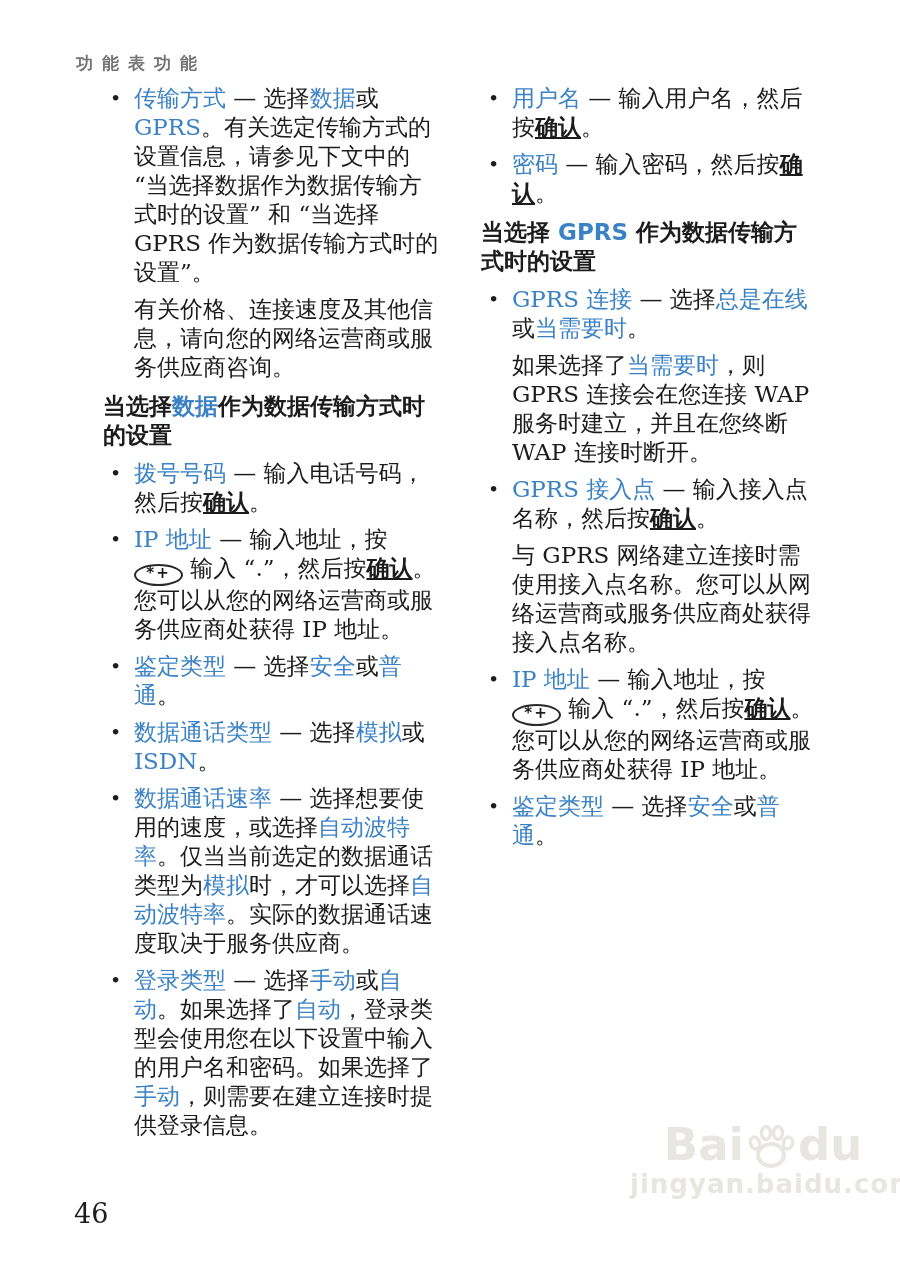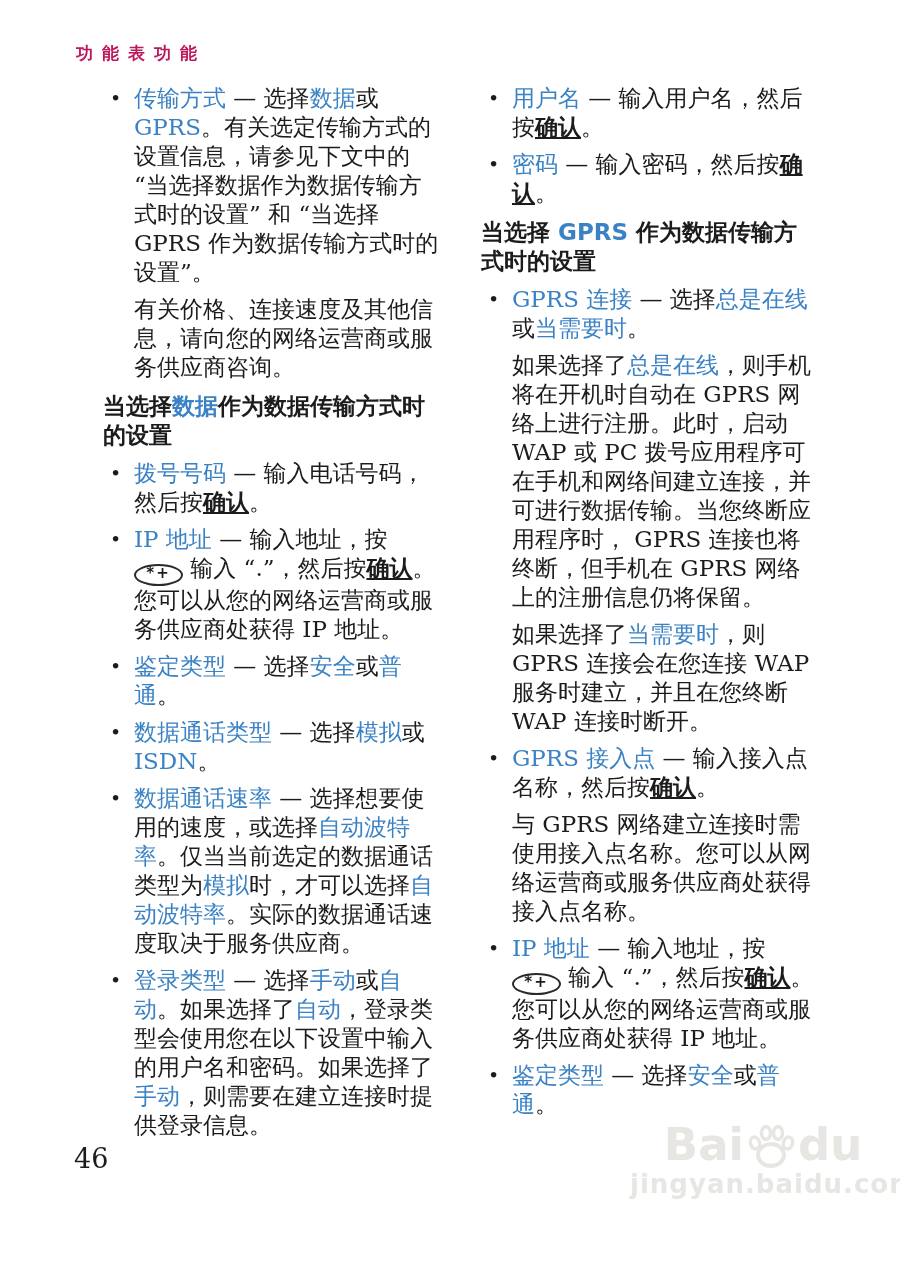--- a/index.html
+++ b/index.html
@@ -6,23 +6,23 @@
     --blue:#3b82c4;
     --text:#1c1c1c;
     --wm:#e8e6e2;
   }
   html,body{margin:0;padding:0;}
   body{
     width:900px;height:1280px;background:#ffffff;position:relative;overflow:hidden;
     font-family:"DejaVu Serif","Liberation Serif",serif;color:var(--text);
   }
   .page-header{
-    position:absolute;left:76px;top:42px;
+    position:absolute;left:76px;top:52px;
     font-family:Liberation Mono, monospace;
-    font-weight:bold;font-size:17px;letter-spacing:9px;color:#be185d;
+    font-weight:bold;font-size:17px;letter-spacing:9px;color:#737373;
   }
   .col{position:absolute;top:84px;width:336px;font-size:23px;line-height:29px;}
   .col-left{left:103px;}
   .col-right{left:481px;}
   .bullet-row{display:flex;margin-bottom:8px;}
   .bullet-marker{width:31px;flex:none;font-size:19px;padding-left:7px;box-sizing:border-box;}
   .bullet-content{flex:1;}
   .para{margin-left:31px;margin-bottom:8px;}
   .heading{
     font-family:"DejaVu Sans","Liberation Sans",sans-serif;font-weight:bold;
@@ -33,21 +33,21 @@
   .seg.bold{font-family:"DejaVu Sans","Liberation Sans",sans-serif;font-weight:bold;text-decoration:underline;}
   .key-icon{
     display:inline-flex;align-items:center;justify-content:center;
     width:49px;height:22px;border:2px solid #2a2a2a;border-radius:50%;
     vertical-align:-3px;box-sizing:border-box;background:#fff;
   }
   .key-label{
     font-size:15px;line-height:1;font-weight:bold;letter-spacing:2px;
     font-family:"DejaVu Sans","Liberation Sans",sans-serif;position:relative;top:-1px;
   }
-  .page-number{position:absolute;left:74px;top:1143px;font-size:27px;}
+  .page-number{position:absolute;left:74px;top:1198px;font-size:27px;}
   .watermark{
     position:absolute;left:630px;top:1122px;width:266px;
     color:var(--wm);font-family:"DejaVu Sans","Liberation Sans",sans-serif;font-weight:bold;
     user-select:none;
   }
   .wm-row{display:flex;align-items:flex-end;justify-content:center;gap:3px;font-size:45px;line-height:1;}
   .wm-cn{font-size:40px;}
   .wm-url{font-size:26px;letter-spacing:1px;margin-top:4px;line-height:1;}
   .paw-icon{width:48px;height:44px;flex:none;position:relative;top:2px;}
 </style>
@@ -97,21 +97,20 @@
     </div>
     <div class="bullet-row">
       <span class="bullet-marker">•</span>
       <div class="bullet-content"><span class="seg blue">密码</span><span class="seg"> — 输入密码，然后按</span><span class="seg bold">确认</span><span class="seg">。</span></div>
     </div>
     <div class="heading"><span class="seg">当选择 </span><span class="seg blue">GPRS</span><span class="seg"> 作为数据传输方式时的设置</span></div>
     <div class="bullet-row">
       <span class="bullet-marker">•</span>
       <div class="bullet-content"><span class="seg blue">GPRS 连接</span><span class="seg"> — 选择</span><span class="seg blue">总是在线</span><span class="seg">或</span><span class="seg blue">当需要时</span><span class="seg">。</span></div>
     </div>
-    <div class="para"><span class="seg">如果选择了</span><span class="seg blue">总是在线</span><span class="seg">，则手机将在开机时自动在 GPRS 网络上进行注册。此时，启动 WAP 或 PC 拨号应用程序可在手机和网络间建立连接，并可进行数据传输。当您终断应用程序时， GPRS 连接也将终断，但手机在 GPRS 网络上的注册信息仍将保留。</span></div>
     <div class="para"><span class="seg">如果选择了</span><span class="seg blue">当需要时</span><span class="seg">，则 GPRS 连接会在您连接 WAP 服务时建立，并且在您终断 WAP 连接时断开。</span></div>
     <div class="bullet-row">
       <span class="bullet-marker">•</span>
       <div class="bullet-content"><span class="seg blue">GPRS 接入点</span><span class="seg"> — 输入接入点名称，然后按</span><span class="seg bold">确认</span><span class="seg">。</span></div>
     </div>
     <div class="para"><span class="seg">与 GPRS 网络建立连接时需使用接入点名称。您可以从网络运营商或服务供应商处获得接入点名称。</span></div>
     <div class="bullet-row">
       <span class="bullet-marker">•</span>
       <div class="bullet-content"><span class="seg blue">IP 地址</span><span class="seg"> — 输入地址，按 </span><span class="key-icon">
           <span class="key-label">*+</span>

